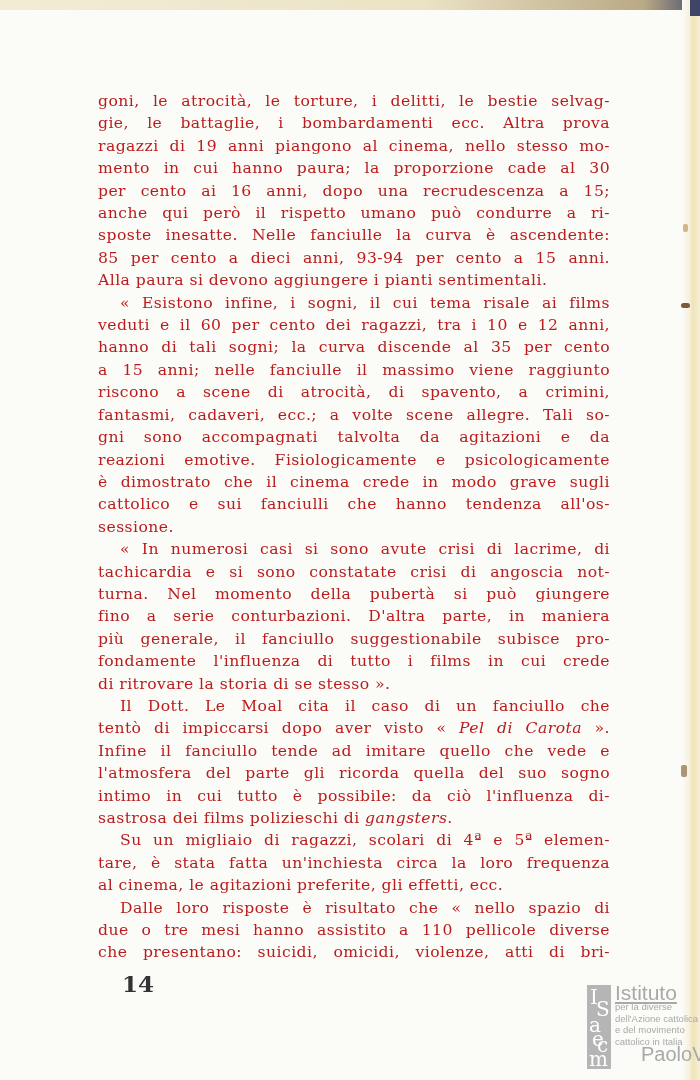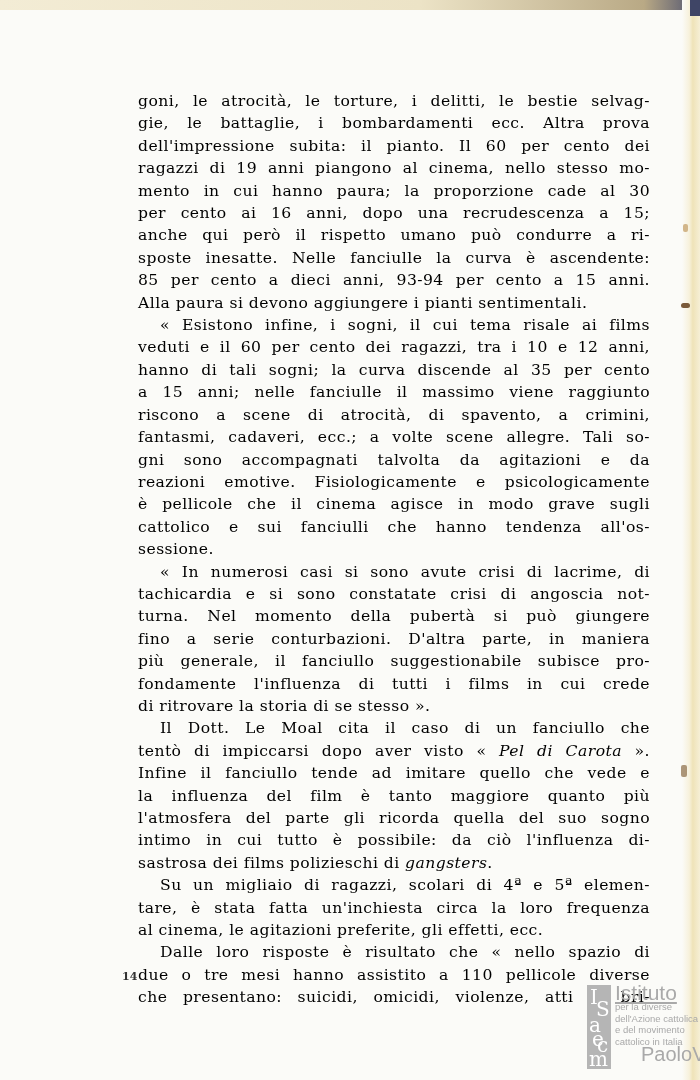--- a/index.html
+++ b/index.html
@@ -15,30 +15,30 @@
   }
   .right-edge {
     position:absolute; right:0; top:0; width:18px; height:1080px;
     background:linear-gradient(to right,#fbfbf8 0%,#f7f1dc 40%,#efe3b8 60%,#f6efd6 100%);
   }
   .corner {
     position:absolute; right:0; top:0; width:10px; height:16px; background:#3f4566;
   }
   .page-text {
     position:absolute; left:98px; top:90px; width:512px;
-    font-size:15.6px; line-height:22.4px; color:#000000;
-    text-align:justify; letter-spacing:0.45px;margin-left:40px;
+    font-size:15.6px; line-height:22.4px; color:#b91c1c;
+    text-align:justify; letter-spacing:0.45px;
   }
   .line { display:block; white-space:nowrap; text-align-last:justify; text-align:justify; }
   .line.last { text-align-last:left; }
   .indent { padding-left:22px; }
   .it { font-style:italic; }
   .page-number {
     position:absolute; left:122px; top:970px;
-    font-size:11px; font-weight:bold; color:#333;
+    font-size:23px; font-weight:bold; color:#333;
   }
   .watermark {
     position:absolute; left:587px; top:985px; width:108px; height:84px;
     color:#a8a8a8; font-family:"Liberation Sans", sans-serif;
   }
   .wm-letters {
     position:absolute; left:0; top:0; width:24px; height:84px; background:#b5b5b5;
   }
   .wm-letters span { position:absolute; color:#fff; font-family:"DejaVu Serif", serif; font-size:20px; line-height:20px; }
   .wm-text { position:absolute; left:28px; top:0; font-size:9.5px; line-height:11.5px; color:#a9a9a9; white-space:nowrap; }
@@ -54,50 +54,48 @@
 <div class="top-edge"></div>
 <div class="right-edge"></div>
 <div class="corner"></div>
 <div class="mark1"></div>
 <div class="mark2"></div>
 <div class="mark3"></div>
 
 <div class="page-text">
   <span class="line">goni, le atrocità, le torture, i delitti, le bestie selvag-</span>
   <span class="line">gie, le battaglie, i bombardamenti ecc. Altra prova</span>
-  <span class="line">dell'impressione subita: il pianto. Il 60 per cento dei</span>
   <span class="line">ragazzi di 19 anni piangono al cinema, nello stesso mo-</span>
   <span class="line">mento in cui hanno paura; la proporzione cade al 30</span>
   <span class="line">per cento ai 16 anni, dopo una recrudescenza a 15;</span>
   <span class="line">anche qui però il rispetto umano può condurre a ri-</span>
   <span class="line">sposte inesatte. Nelle fanciulle la curva è ascendente:</span>
   <span class="line">85 per cento a dieci anni, 93-94 per cento a 15 anni.</span>
   <span class="line last">Alla paura si devono aggiungere i pianti sentimentali.</span>
   <span class="line indent">« Esistono infine, i sogni, il cui tema risale ai films</span>
   <span class="line">veduti e il 60 per cento dei ragazzi, tra i 10 e 12 anni,</span>
   <span class="line">hanno di tali sogni; la curva discende al 35 per cento</span>
   <span class="line">a 15 anni; nelle fanciulle il massimo viene raggiunto</span>
   <span class="line">riscono a scene di atrocità, di spavento, a crimini,</span>
   <span class="line">fantasmi, cadaveri, ecc.; a volte scene allegre. Tali so-</span>
   <span class="line">gni sono accompagnati talvolta da agitazioni e da</span>
   <span class="line">reazioni emotive. Fisiologicamente e psicologicamente</span>
-  <span class="line">è pellicole che il cinema agisce in modo grave sugli</span>
+  <span class="line">è dimostrato che il cinema crede in modo grave sugli</span>
   <span class="line">cattolico e sui fanciulli che hanno tendenza all'os-</span>
   <span class="line last">sessione.</span>
   <span class="line indent">« In numerosi casi si sono avute crisi di lacrime, di</span>
   <span class="line">tachicardia e si sono constatate crisi di angoscia not-</span>
   <span class="line">turna. Nel momento della pubertà si può giungere</span>
   <span class="line">fino a serie conturbazioni. D'altra parte, in maniera</span>
   <span class="line">più generale, il fanciullo suggestionabile subisce pro-</span>
-  <span class="line">fondamente l'influenza di tutti i films in cui crede</span>
+  <span class="line">fondamente l'influenza di tutto i films in cui crede</span>
   <span class="line last">di ritrovare la storia di se stesso ».</span>
   <span class="line indent">Il Dott. Le Moal cita il caso di un fanciullo che</span>
   <span class="line"><span>tentò di impiccarsi dopo aver visto « </span><span class="it">Pel di Carota</span><span> ».</span></span>
   <span class="line">Infine il fanciullo tende ad imitare quello che vede e</span>
-  <span class="line">la influenza del film è tanto maggiore quanto più</span>
   <span class="line">l'atmosfera del parte gli ricorda quella del suo sogno</span>
   <span class="line">intimo in cui tutto è possibile: da ciò l'influenza di-</span>
   <span class="line last"><span>sastrosa dei films polizieschi di </span><span class="it">gangsters</span><span>.</span></span>
   <span class="line indent">Su un migliaio di ragazzi, scolari di 4ª e 5ª elemen-</span>
   <span class="line">tare, è stata fatta un'inchiesta circa la loro frequenza</span>
   <span class="line last">al cinema, le agitazioni preferite, gli effetti, ecc.</span>
   <span class="line indent">Dalle loro risposte è risultato che « nello spazio di</span>
   <span class="line">due o tre mesi hanno assistito a 110 pellicole diverse</span>
   <span class="line">che presentano: suicidi, omicidi, violenze, atti di bri-</span>
 </div>

